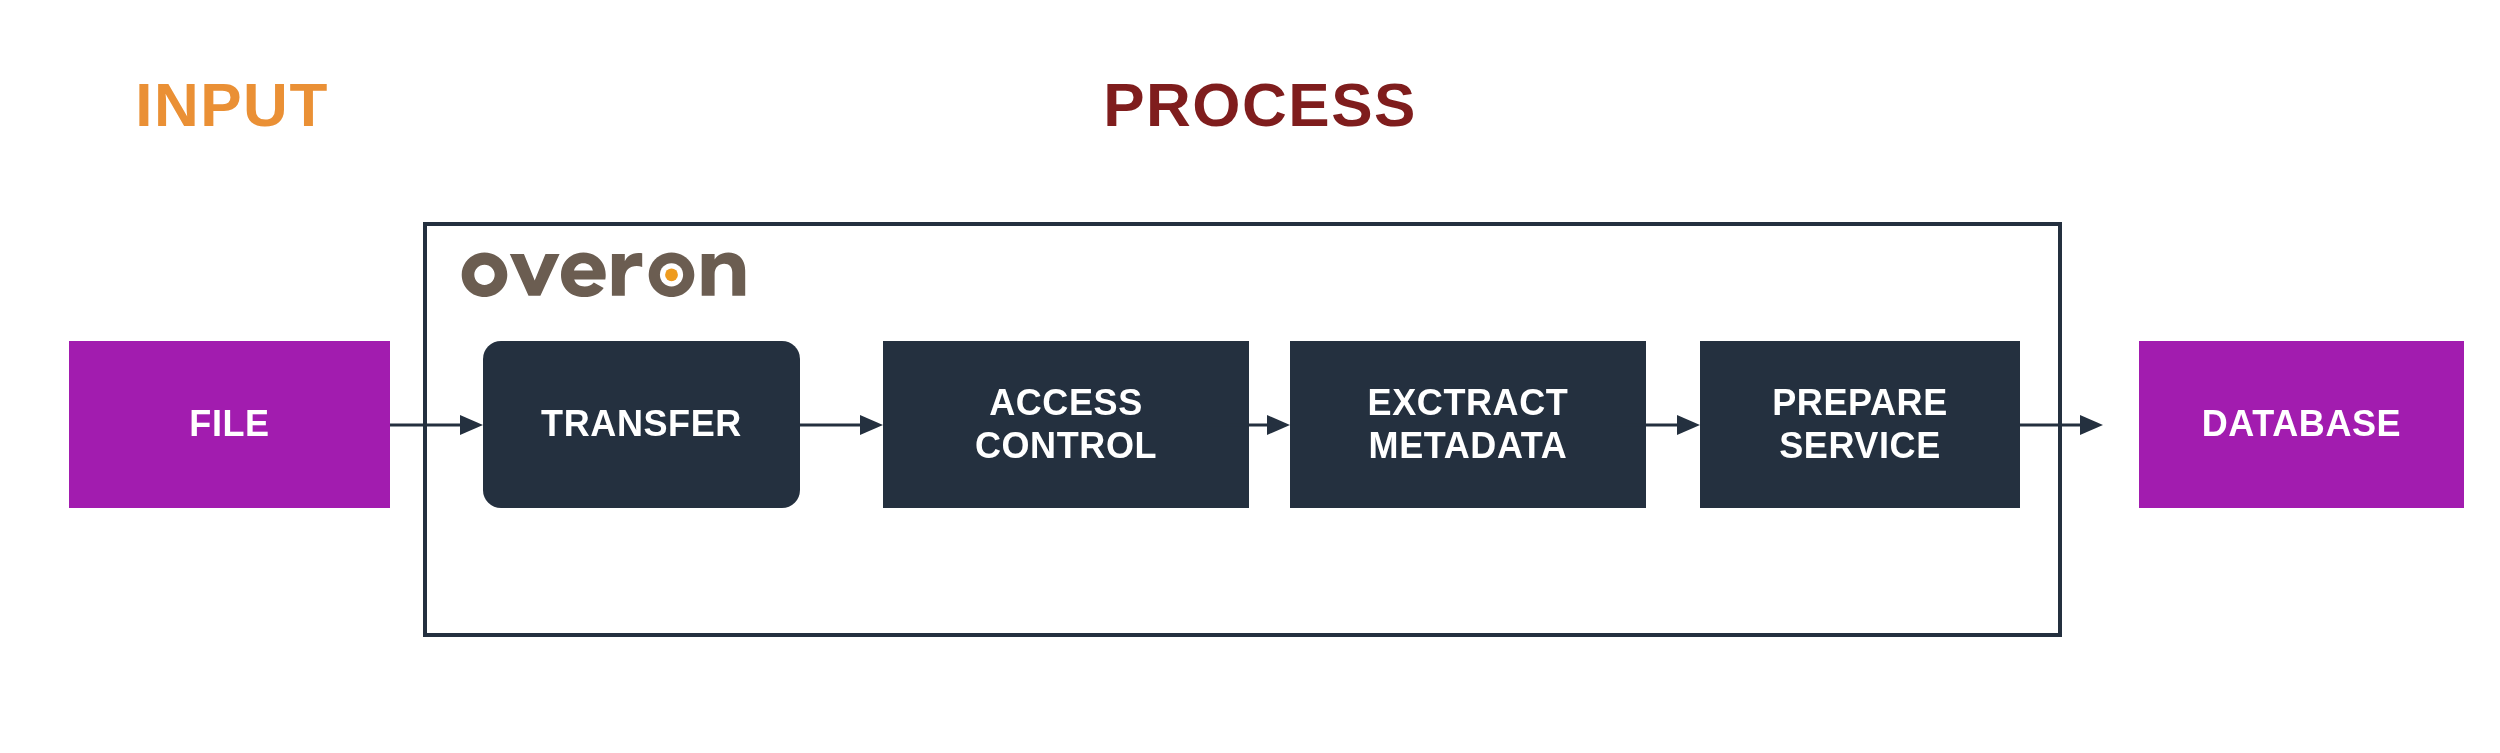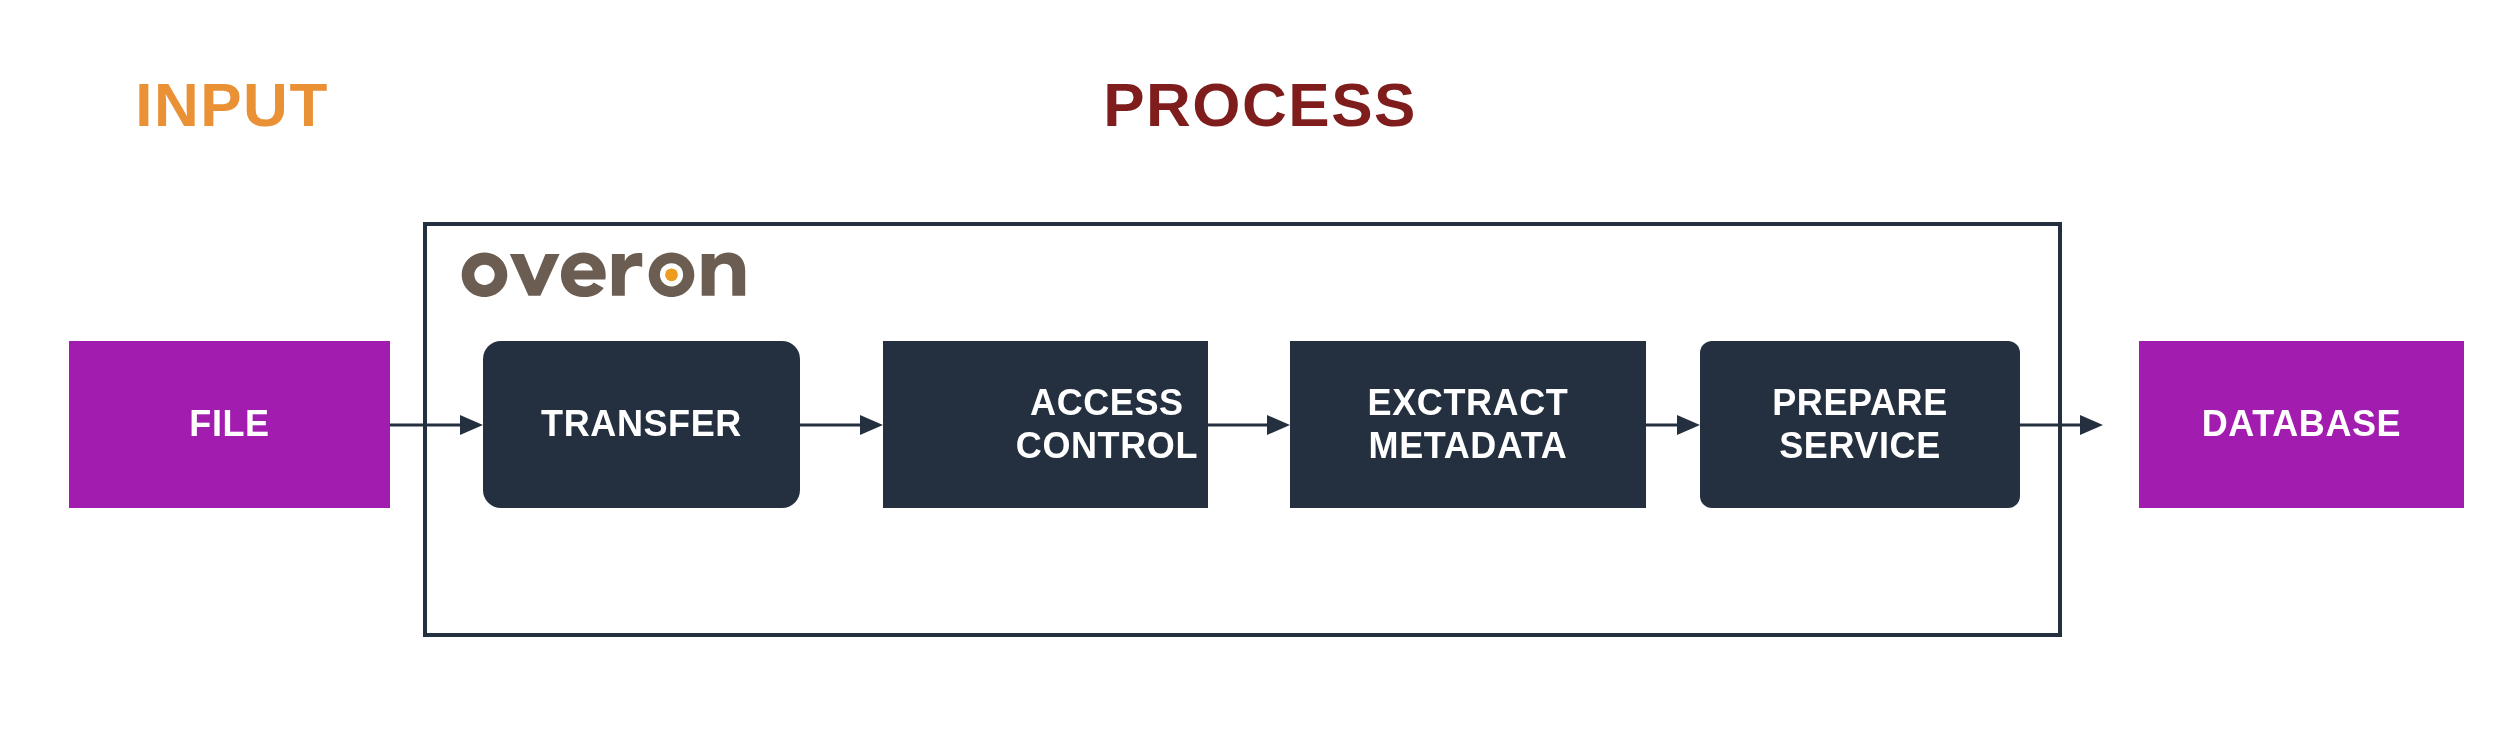--- a/index.html
+++ b/index.html
@@ -77,23 +77,23 @@
     letter-spacing: 0.6px;
     line-height: 1.18;
     user-select: none;
   }
   .flow-box.io    { background: #a21caf; }
   .flow-box.stage { background: #24303F; }
   .flow-box .box-text { padding: 0 10px; white-space: pre-line; }
 
   .box-file     { left: 69px;   width: 321px; }
   .box-stage-1  { left: 483px;  width: 317px; border-radius: 18px; }
-  .box-stage-2  { left: 883px;  width: 325px; justify-content: flex-end; }
+  .box-stage-2  { left: 883px;  width: 366px; }
   .box-stage-3  { left: 1290px; width: 356px; }
-  .box-stage-4  { left: 1700px; width: 320px; border-radius: 12px; }
+  .box-stage-4  { left: 1700px; width: 320px; }
   .box-database { left: 2103px; width: 325px; margin-left: 36px; }
 
   
   .connector {
     position: absolute;
     top: 408px;
     height: 34px;
     pointer-events: none;
   }
   .connector svg { display: block; overflow: visible; }

